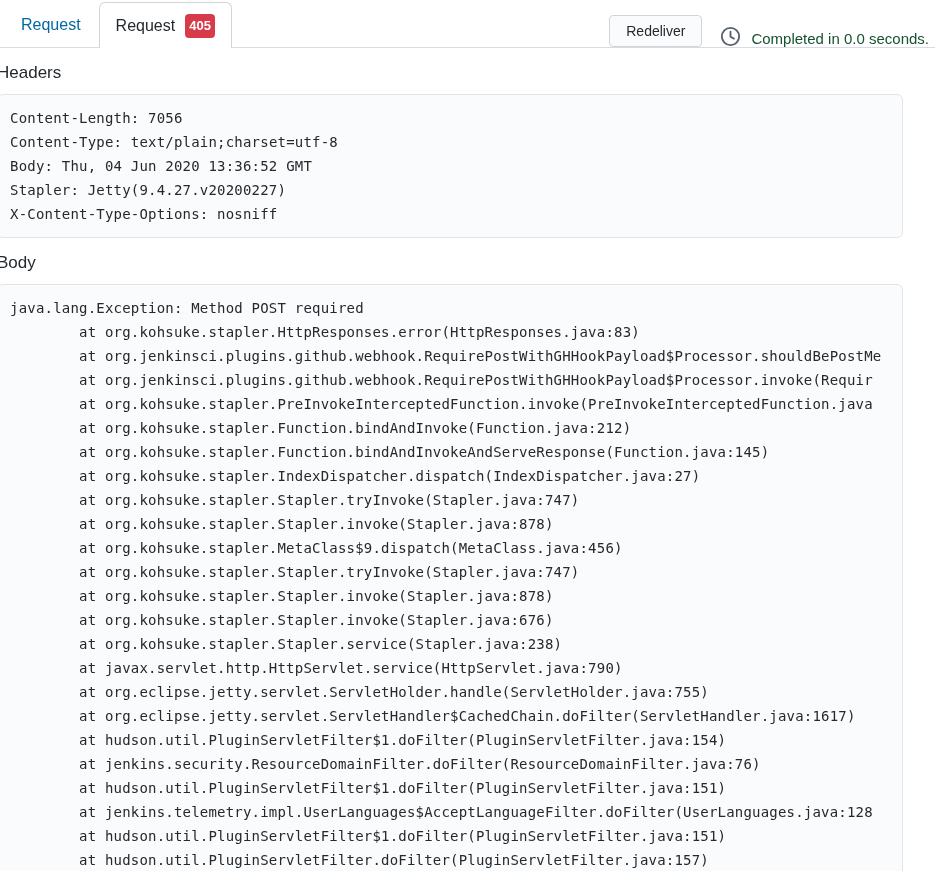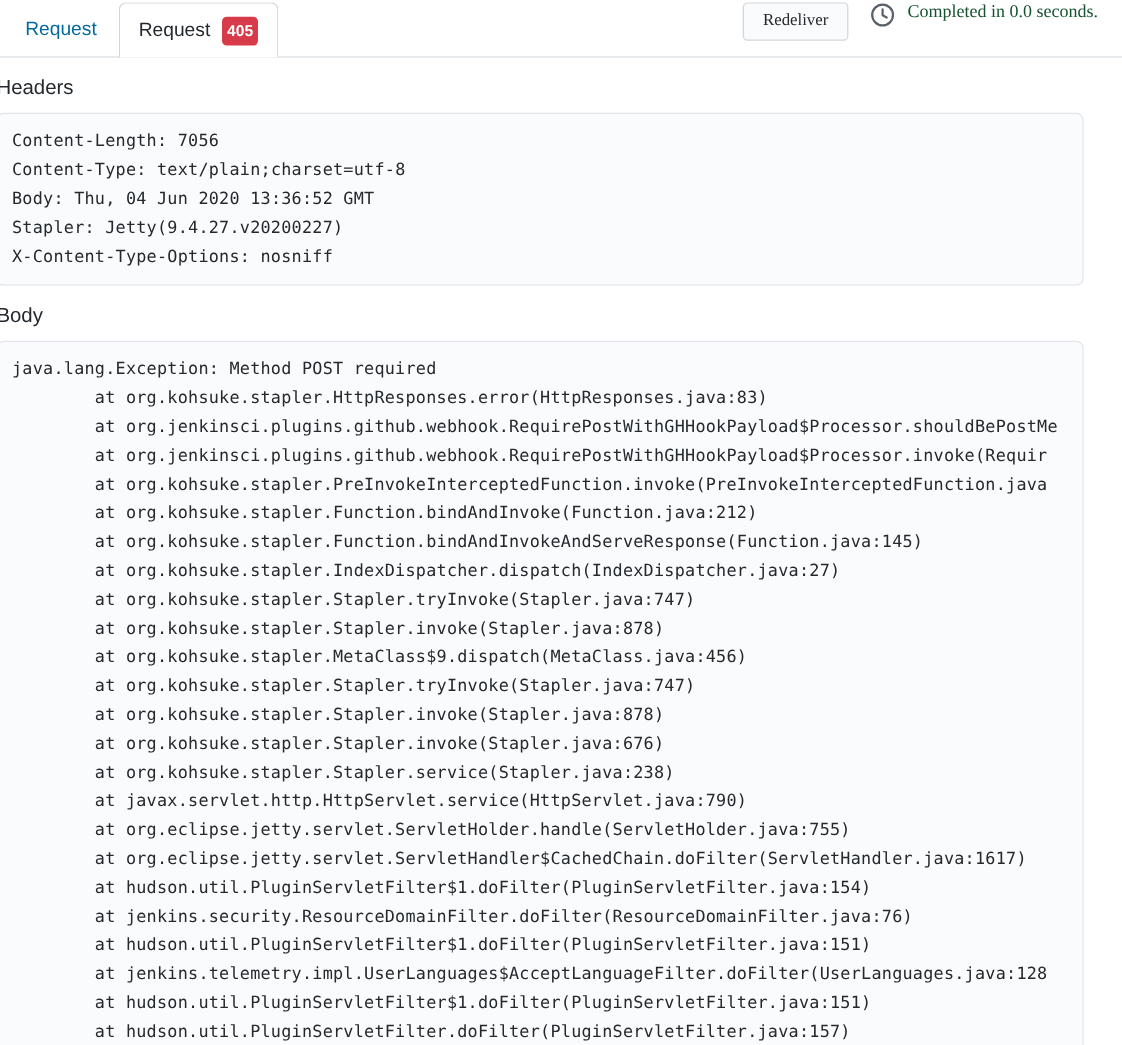--- a/index.html
+++ b/index.html
@@ -30,23 +30,22 @@
     margin-bottom: -1px; margin-left: 2px;
   }
   .badge {
     display: inline-block; margin-left: 10px;
     background: #d73a49; color: #fff;
     font-size: 13px; font-weight: 700;
     line-height: 1; padding: 5px 4px 6px;
     border-radius: 4px;
   }
   .tab-right {
-    margin-left: auto; display: flex; align-items: flex-start;
-    padding-right: 20px;
-    font-family: Liberation Serif, serif;
+    margin-left: auto; display: flex; align-items: flex-end;
+    padding-right: 6px;
   }
   .btn {
     font-family: inherit; font-size: 14px; color: #24292e;
     background: #fafbfc; border: 1px solid #d1d5da;
     border-radius: 4px; padding: 7px 16px; cursor: pointer;
   }
   .clock { margin-left: 18px; margin-right: 10px; display: flex; align-items: center; }
   .completed { font-size: 15px; color: #14532d; }
 
   

